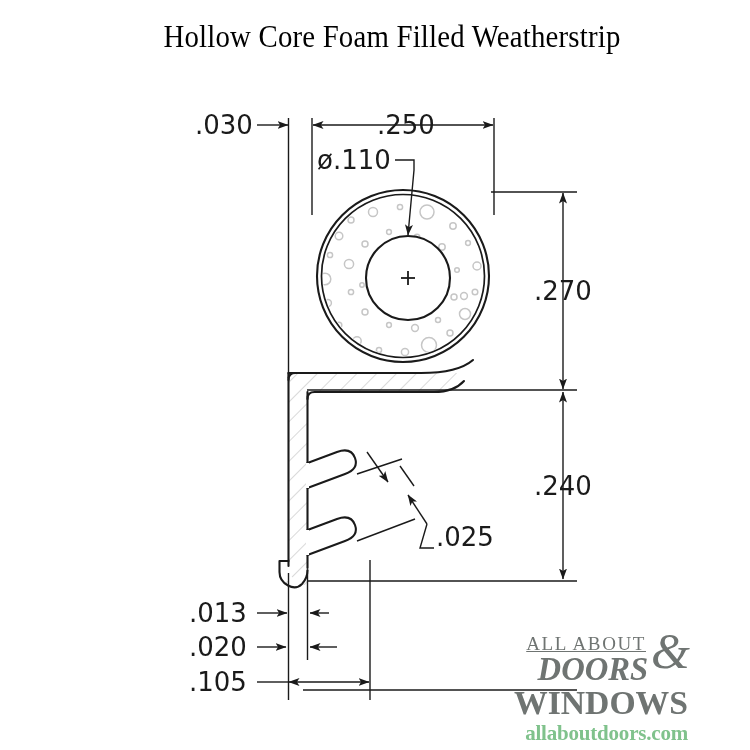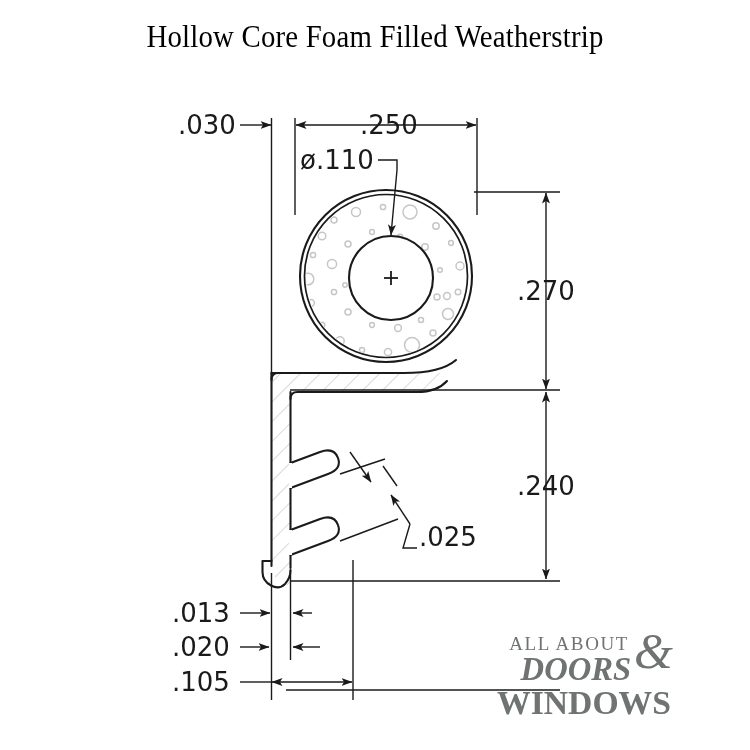--- a/index.html
+++ b/index.html
@@ -10,21 +10,21 @@
   }
   body {
     width: 750px;
     height: 750px;
     position: relative;
     overflow: hidden;
     font-family: "Liberation Sans", sans-serif;
   }
   #page {
     position: absolute;
-    left: 0; top: 0;
+    left: 17px; top: 0;
     width: 679px;
     height: 750px;
     background: #ffffff;
   }
   #title {
     position: absolute;
     left: 0;
     top: 18px;
     width: 750px;
     text-align: center;
@@ -55,20 +55,21 @@
     line-height: 1;
     user-select: none;
   }
   .logo-row1 {
     font-size: 19px;
     letter-spacing: 1.6px;
     color: #6f7472;
     padding-right: 42px;
     padding-bottom: 1px;
     white-space: nowrap;
+    text-decoration: underline;
   }
   .logo-row2 {
     position: relative;
     height: 31px;
     white-space: nowrap;
     font-style: italic;
   }
   .logo-doors {
     font-size: 34px;
     font-weight: bold;
@@ -320,15 +321,16 @@
     </g>
   </svg>
 
   <div id="logo">
     <div class="logo-row1">ALL ABOUT</div>
     <div class="logo-row2">
       <span class="logo-doors">DOORS</span>
       <span class="logo-amp">&amp;</span>
     </div>
     <div class="logo-row3">WINDOWS</div>
+    <div class="logo-row4">allaboutdoors.com</div>
   </div>
 
 </div>
 
 </body></html>

